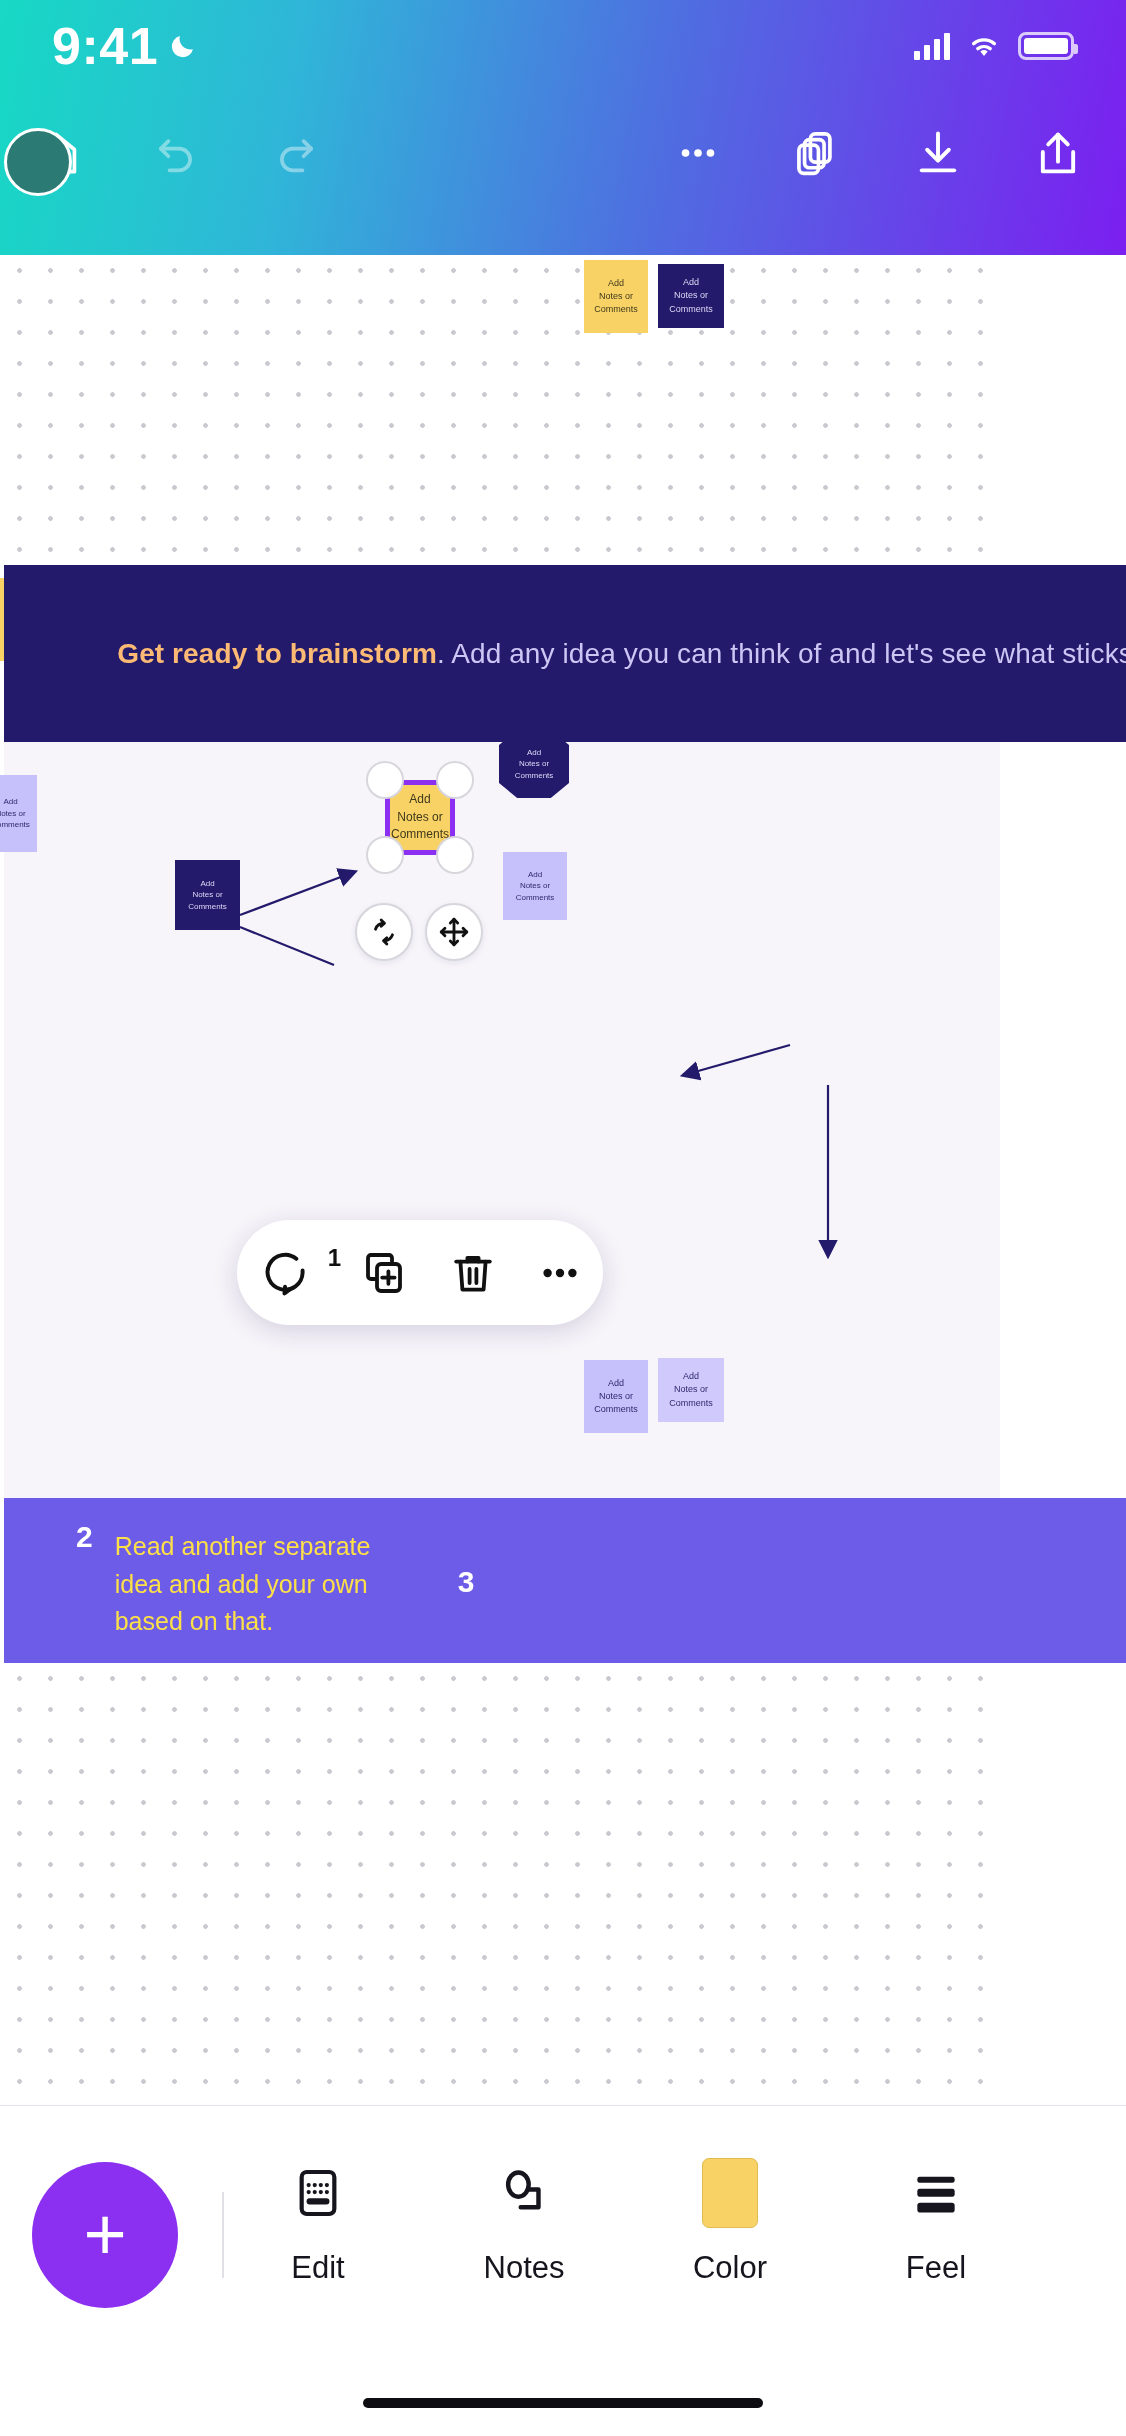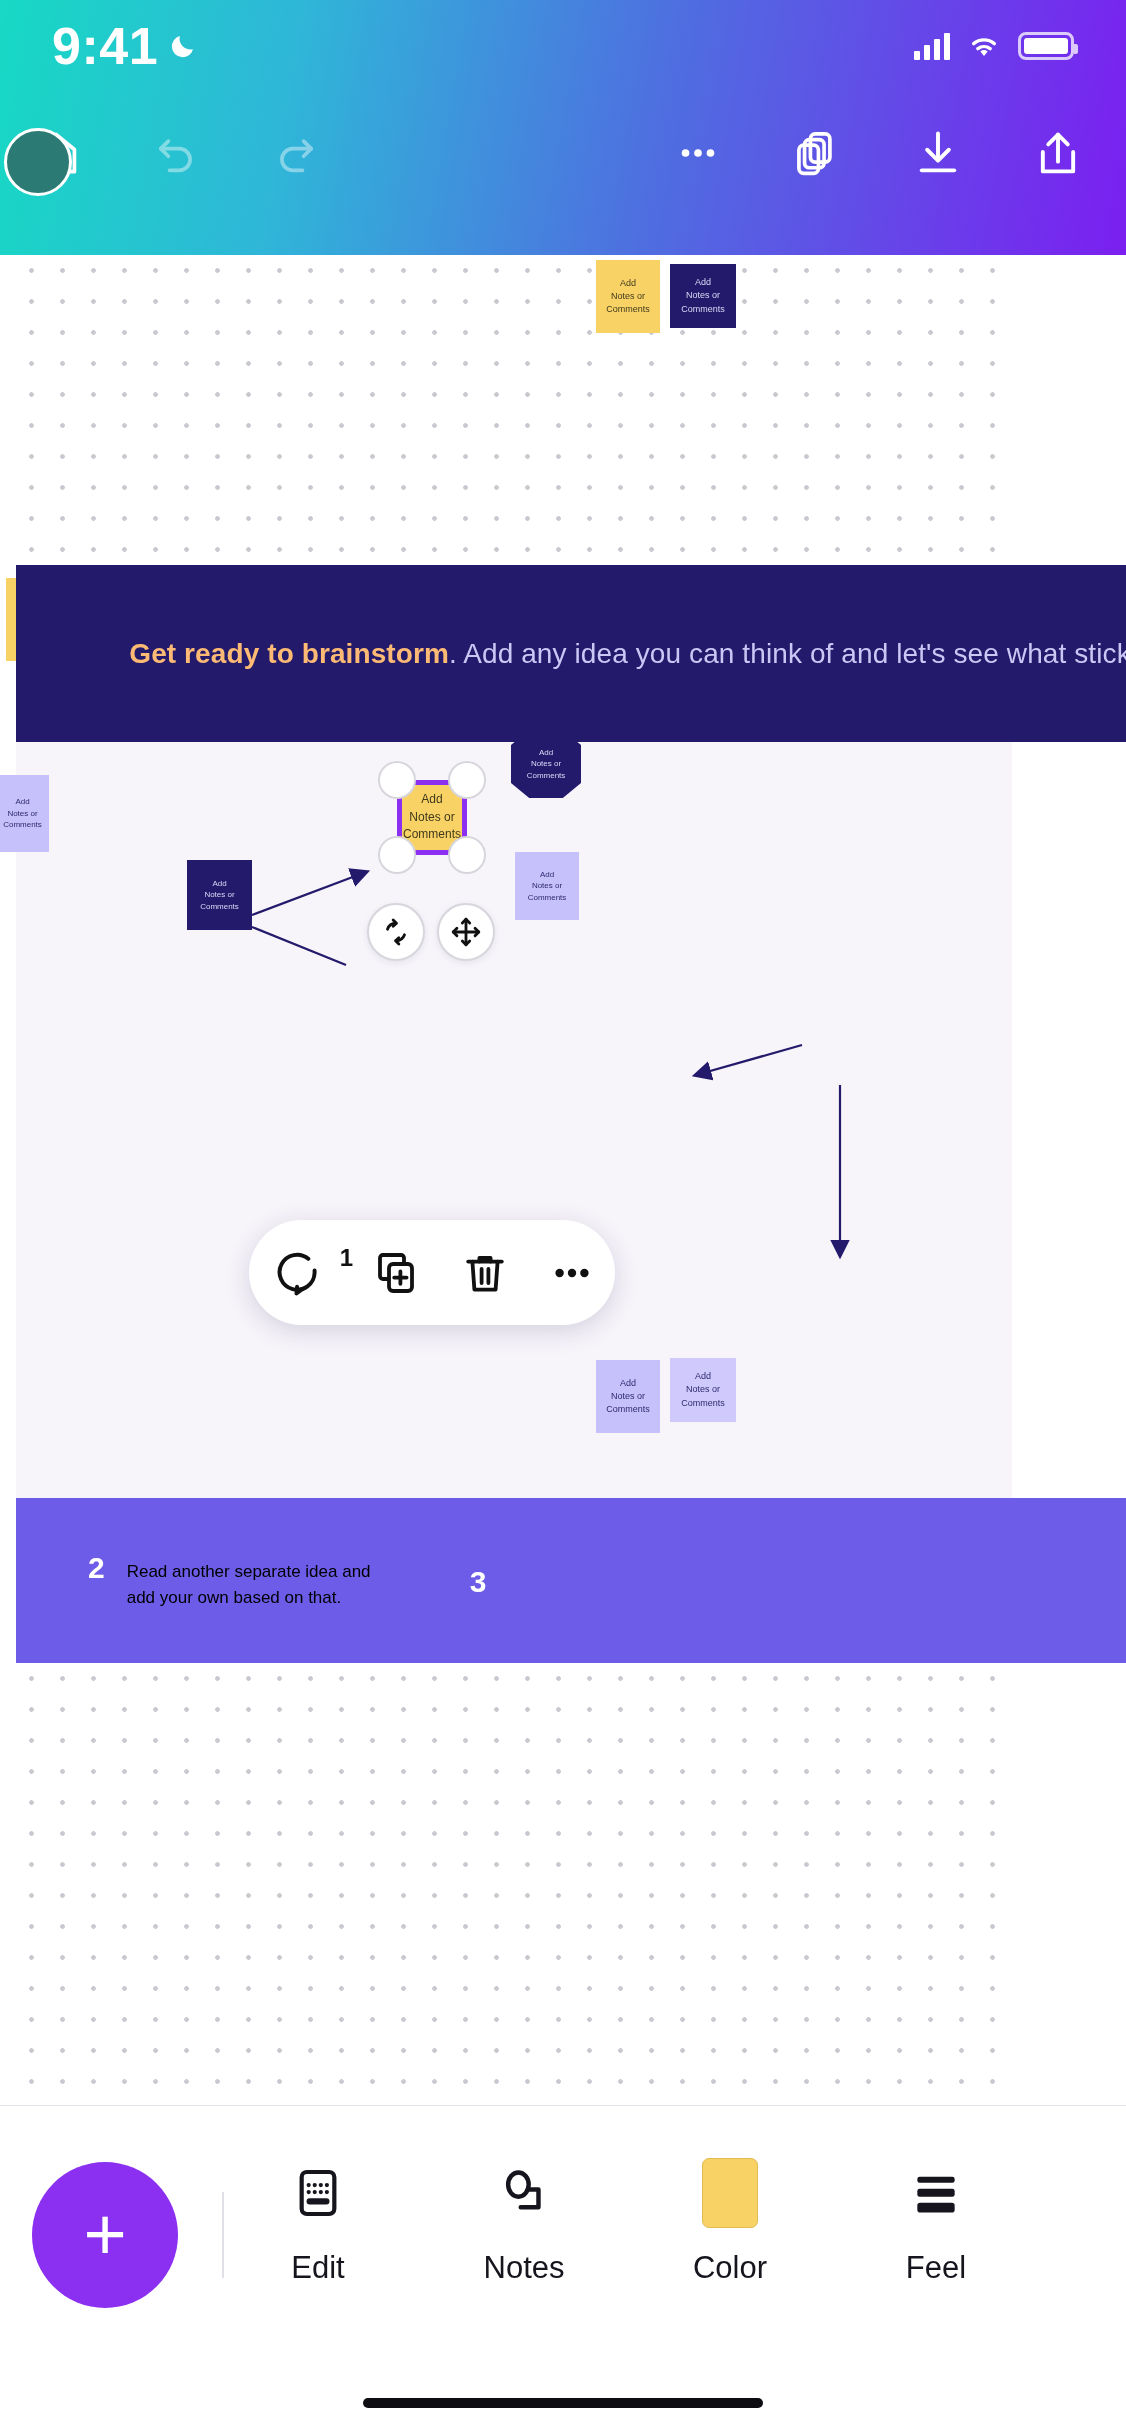--- a/index.html
+++ b/index.html
@@ -51,21 +51,21 @@
   .tb-btn.dim { opacity: .42; }
 
   .avatar {
     position: absolute; left: 4px; top: 128px;
     width: 68px; height: 68px; border-radius: 50%;
     background: #2b7b74; border: 3px solid #ffffff;
   }
 
   
   .canvas {
-    position:absolute; top:255px; left:16px; width:996px; height:1850px;
+    position:absolute; top:255px; left:4px; width:996px; height:1850px;
     background: #ffffff;
   }
   .dotgrid {
     position:absolute; left:0; width:100%;
     background-image: radial-gradient(#c9c9cf 2.2px, transparent 2.3px);
     background-size: 31px 31px;
   }
   .dot-top { top:0; height:315px; }
   .dot-bottom { top:1408px; height:442px; }
 
@@ -138,21 +138,21 @@
     box-shadow:0 2px 7px rgba(30,20,80,.08);
   }
 
   
   .steps {
     position:absolute; left:0; top:1243px; width:1126px; height:165px;
     background:#6c5ce7; display:flex; align-items:center; padding-left:72px; gap:78px;
   }
   .step { display:flex; gap:22px; align-items:flex-start; }
   .step-num { color:#fff; font-size:30px; font-weight:700; line-height:1; padding-top:2px; }
-  .step-txt { color:#000000; font-size:17px; line-height:1.5;margin-top:8px; }
+  .step-txt { color:#fde047; font-size:25px; line-height:1.5;margin-top:8px; }
   .step1 .step-txt { width:265px; }
   .step2 .step-txt { width:280px; }
 
   
   .bottombar {
     position:absolute; left:0; bottom:0; width:1126px; height:331px;
     background:#ffffff; border-top:1px solid #e6e4ea;
   }
   .fab {
     position:absolute; left:32px; top:56px; width:146px; height:146px;

